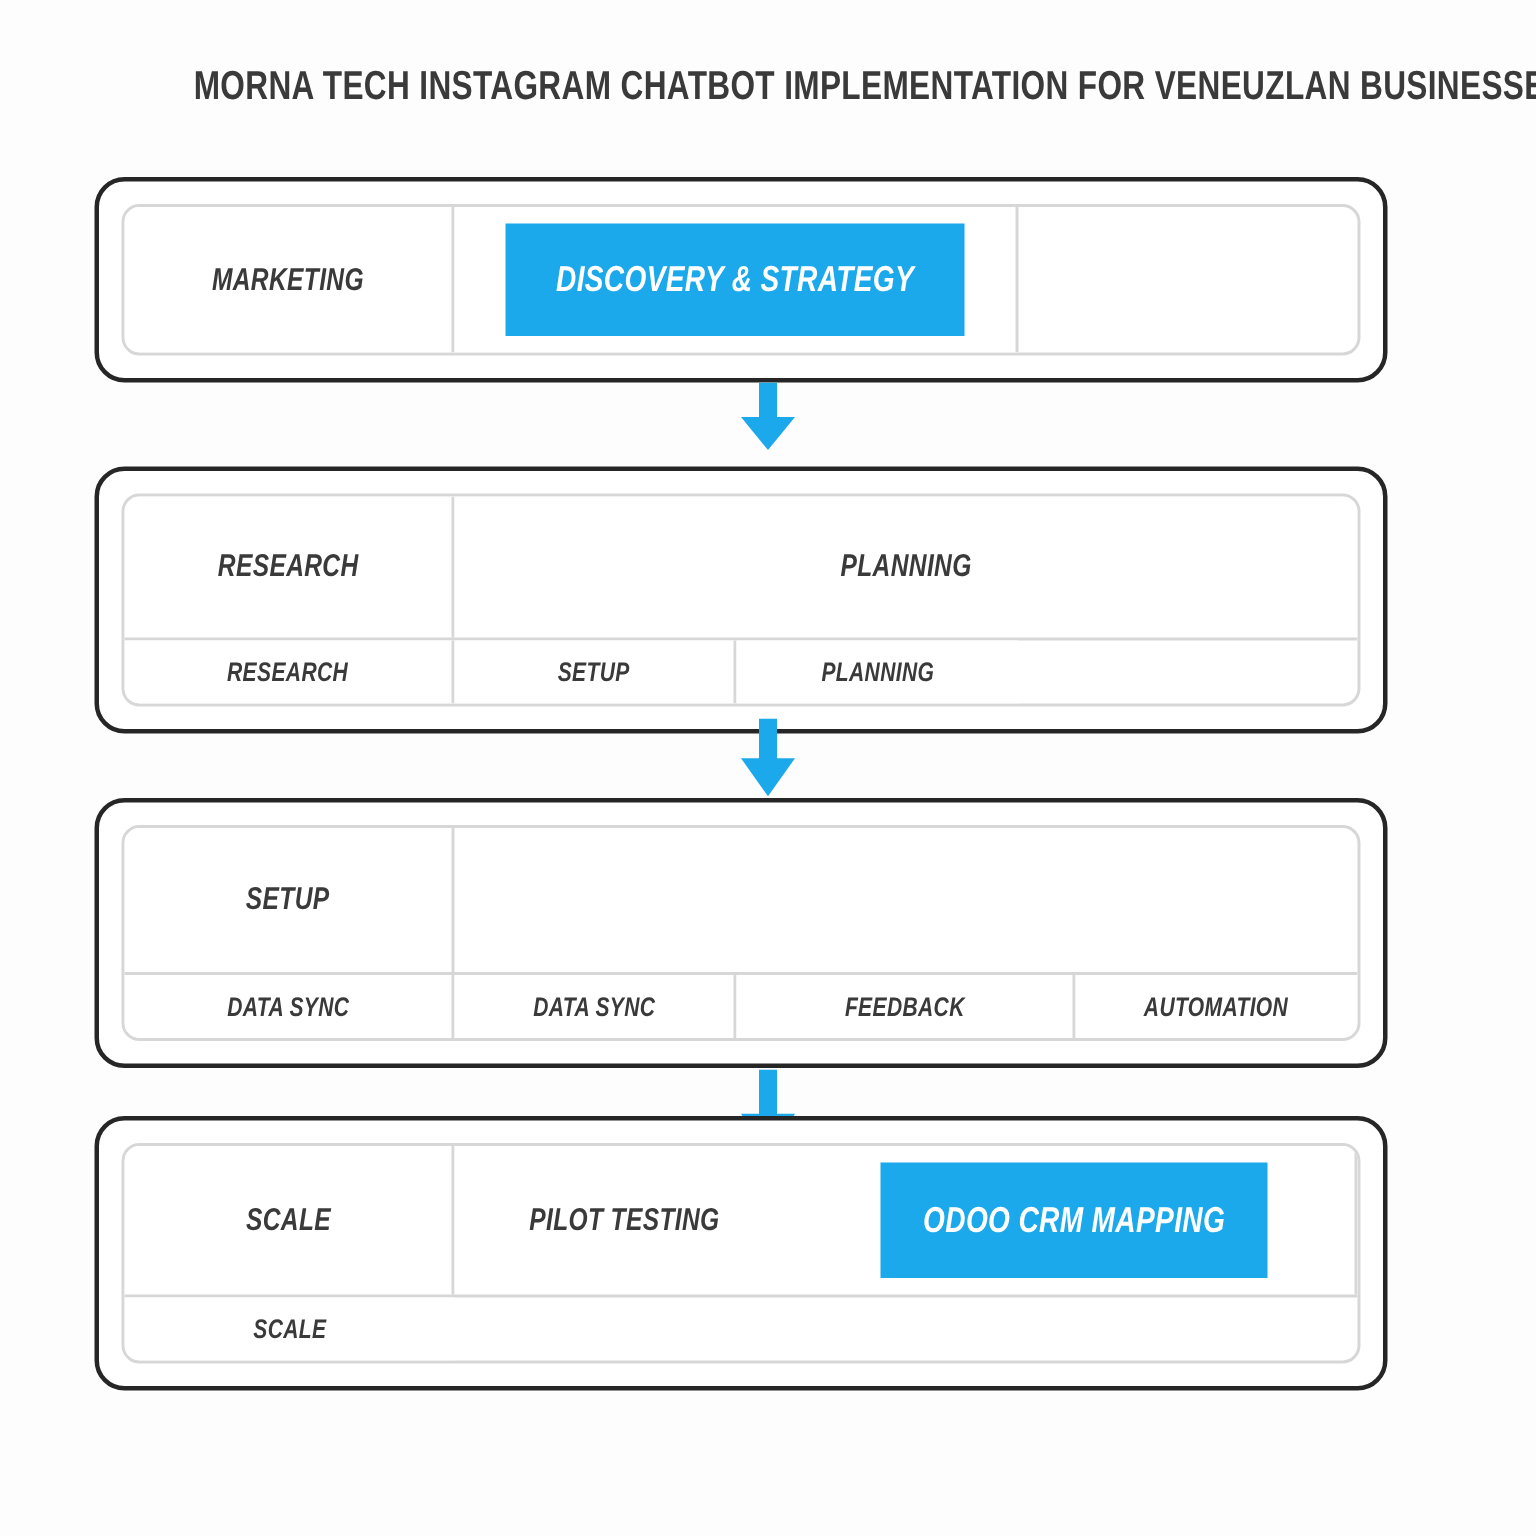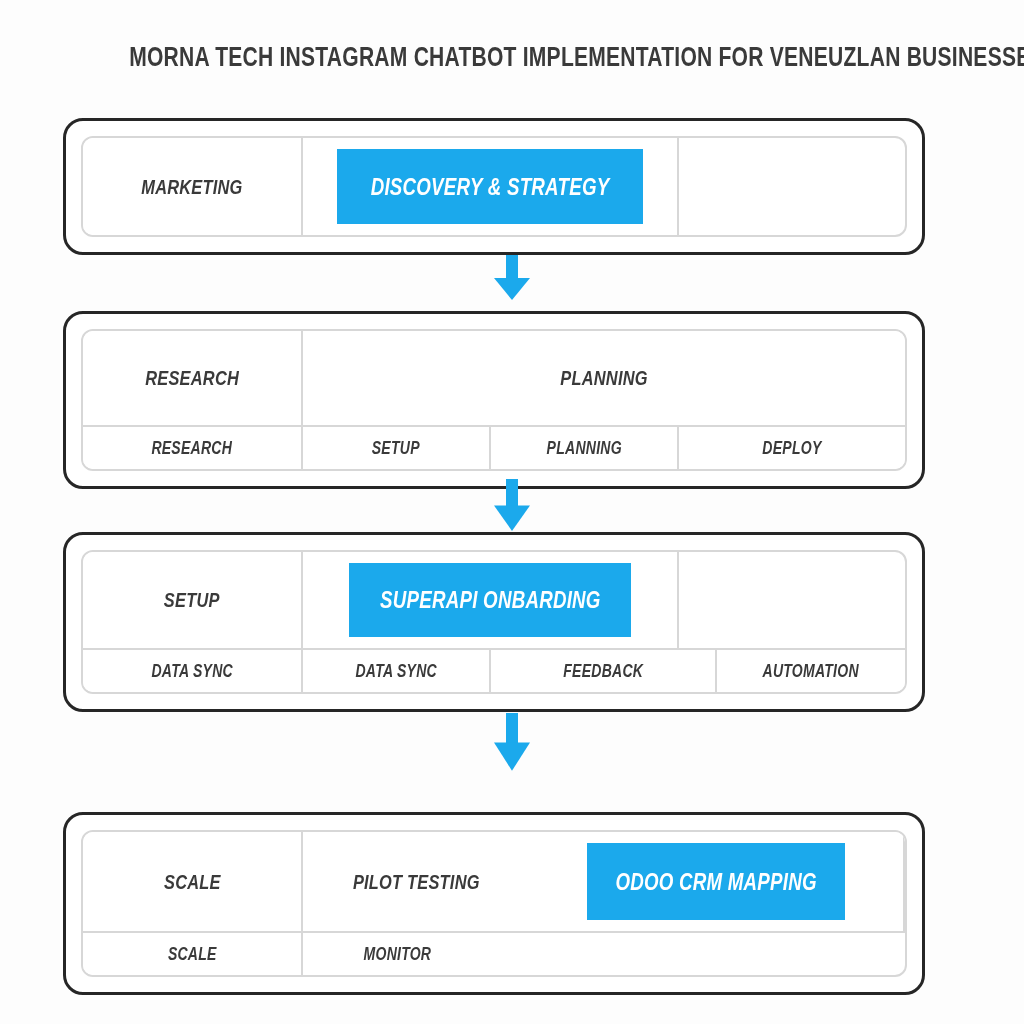--- a/index.html
+++ b/index.html
@@ -79,21 +79,21 @@
   .bottom-row .cell:last-child{border-right:none;}
   .sub-1{width:26.8%;}
   .sub-2{width:22.85%;}
   .sub-3{width:22.85%;}
   .sub-4{flex:1;}
   .bottom-row .lbl{font-size:18px;}
 
   #stage-1{top:118px;height:137px;}
   #stage-2{top:300px;height:178px;margin-top:11px;}
   #stage-3{top:532px;height:180px;}
-  #stage-4{top:812px;height:183px;}
+  #stage-4{top:744px;height:183px;}
 
   .arrow{position:absolute;left:492px;width:40px;}
   #arrow-1{top:255px;height:46px;}
   #arrow-2{top:479px;height:53px;}
   #arrow-3{top:713px;height:59px;}
   .arrow svg{width:100%;height:100%;display:block;}
 </style>
 </head>
 <body>
 
@@ -138,45 +138,37 @@
       <div class="bottom-row">
         <div class="cell sub-1">
           <span class="lbl">RESEARCH</span>
         </div>
         <div class="cell sub-2">
           <span class="lbl">SETUP</span>
         </div>
         <div class="cell sub-3">
           <span class="lbl">PLANNING</span>
         </div>
-        <div class="cell sub-4">
-          <span class="lbl">DEPLOY</span>
-        </div>
       </div>
     </div>
   </section>
 
   <div class="arrow" id="arrow-2">
     <svg viewBox="0 0 40 48" preserveAspectRatio="none" aria-hidden="true">
       <rect x="14" y="0" width="12" height="26" style="fill:var(--accent)"></rect>
       <polygon points="2,24 38,24 20,47" style="fill:var(--accent)"></polygon>
     </svg>
   </div>
 
   <section class="stage" id="stage-3">
     <div class="inner">
       <div class="top-row">
         <div class="cell col-left">
           <span class="lbl">SETUP</span>
         </div>
-        <div class="cell col-center">
-          <div class="blue-band">
-            <span class="lbl">SUPERAPI ONBARDING</span>
-          </div>
-        </div>
       </div>
       <div class="bottom-row">
         <div class="cell sub-1">
           <span class="lbl">DATA SYNC</span>
         </div>
         <div class="cell sub-2">
           <span class="lbl">DATA SYNC</span>
         </div>
         <div class="cell sub-4">
           <span class="lbl">FEEDBACK</span>
@@ -207,20 +199,17 @@
         <div class="cell col-center">
           <div class="blue-band">
             <span class="lbl">ODOO CRM MAPPING</span>
           </div>
         </div>
       </div>
       <div class="bottom-row">
         <div class="cell sub-1">
           <span class="lbl">SCALE</span>
         </div>
-        <div class="cell sub-3">
-          <span class="lbl">MONITOR</span>
-        </div>
       </div>
     </div>
   </section>
 
 </div>
 
 </body></html>

